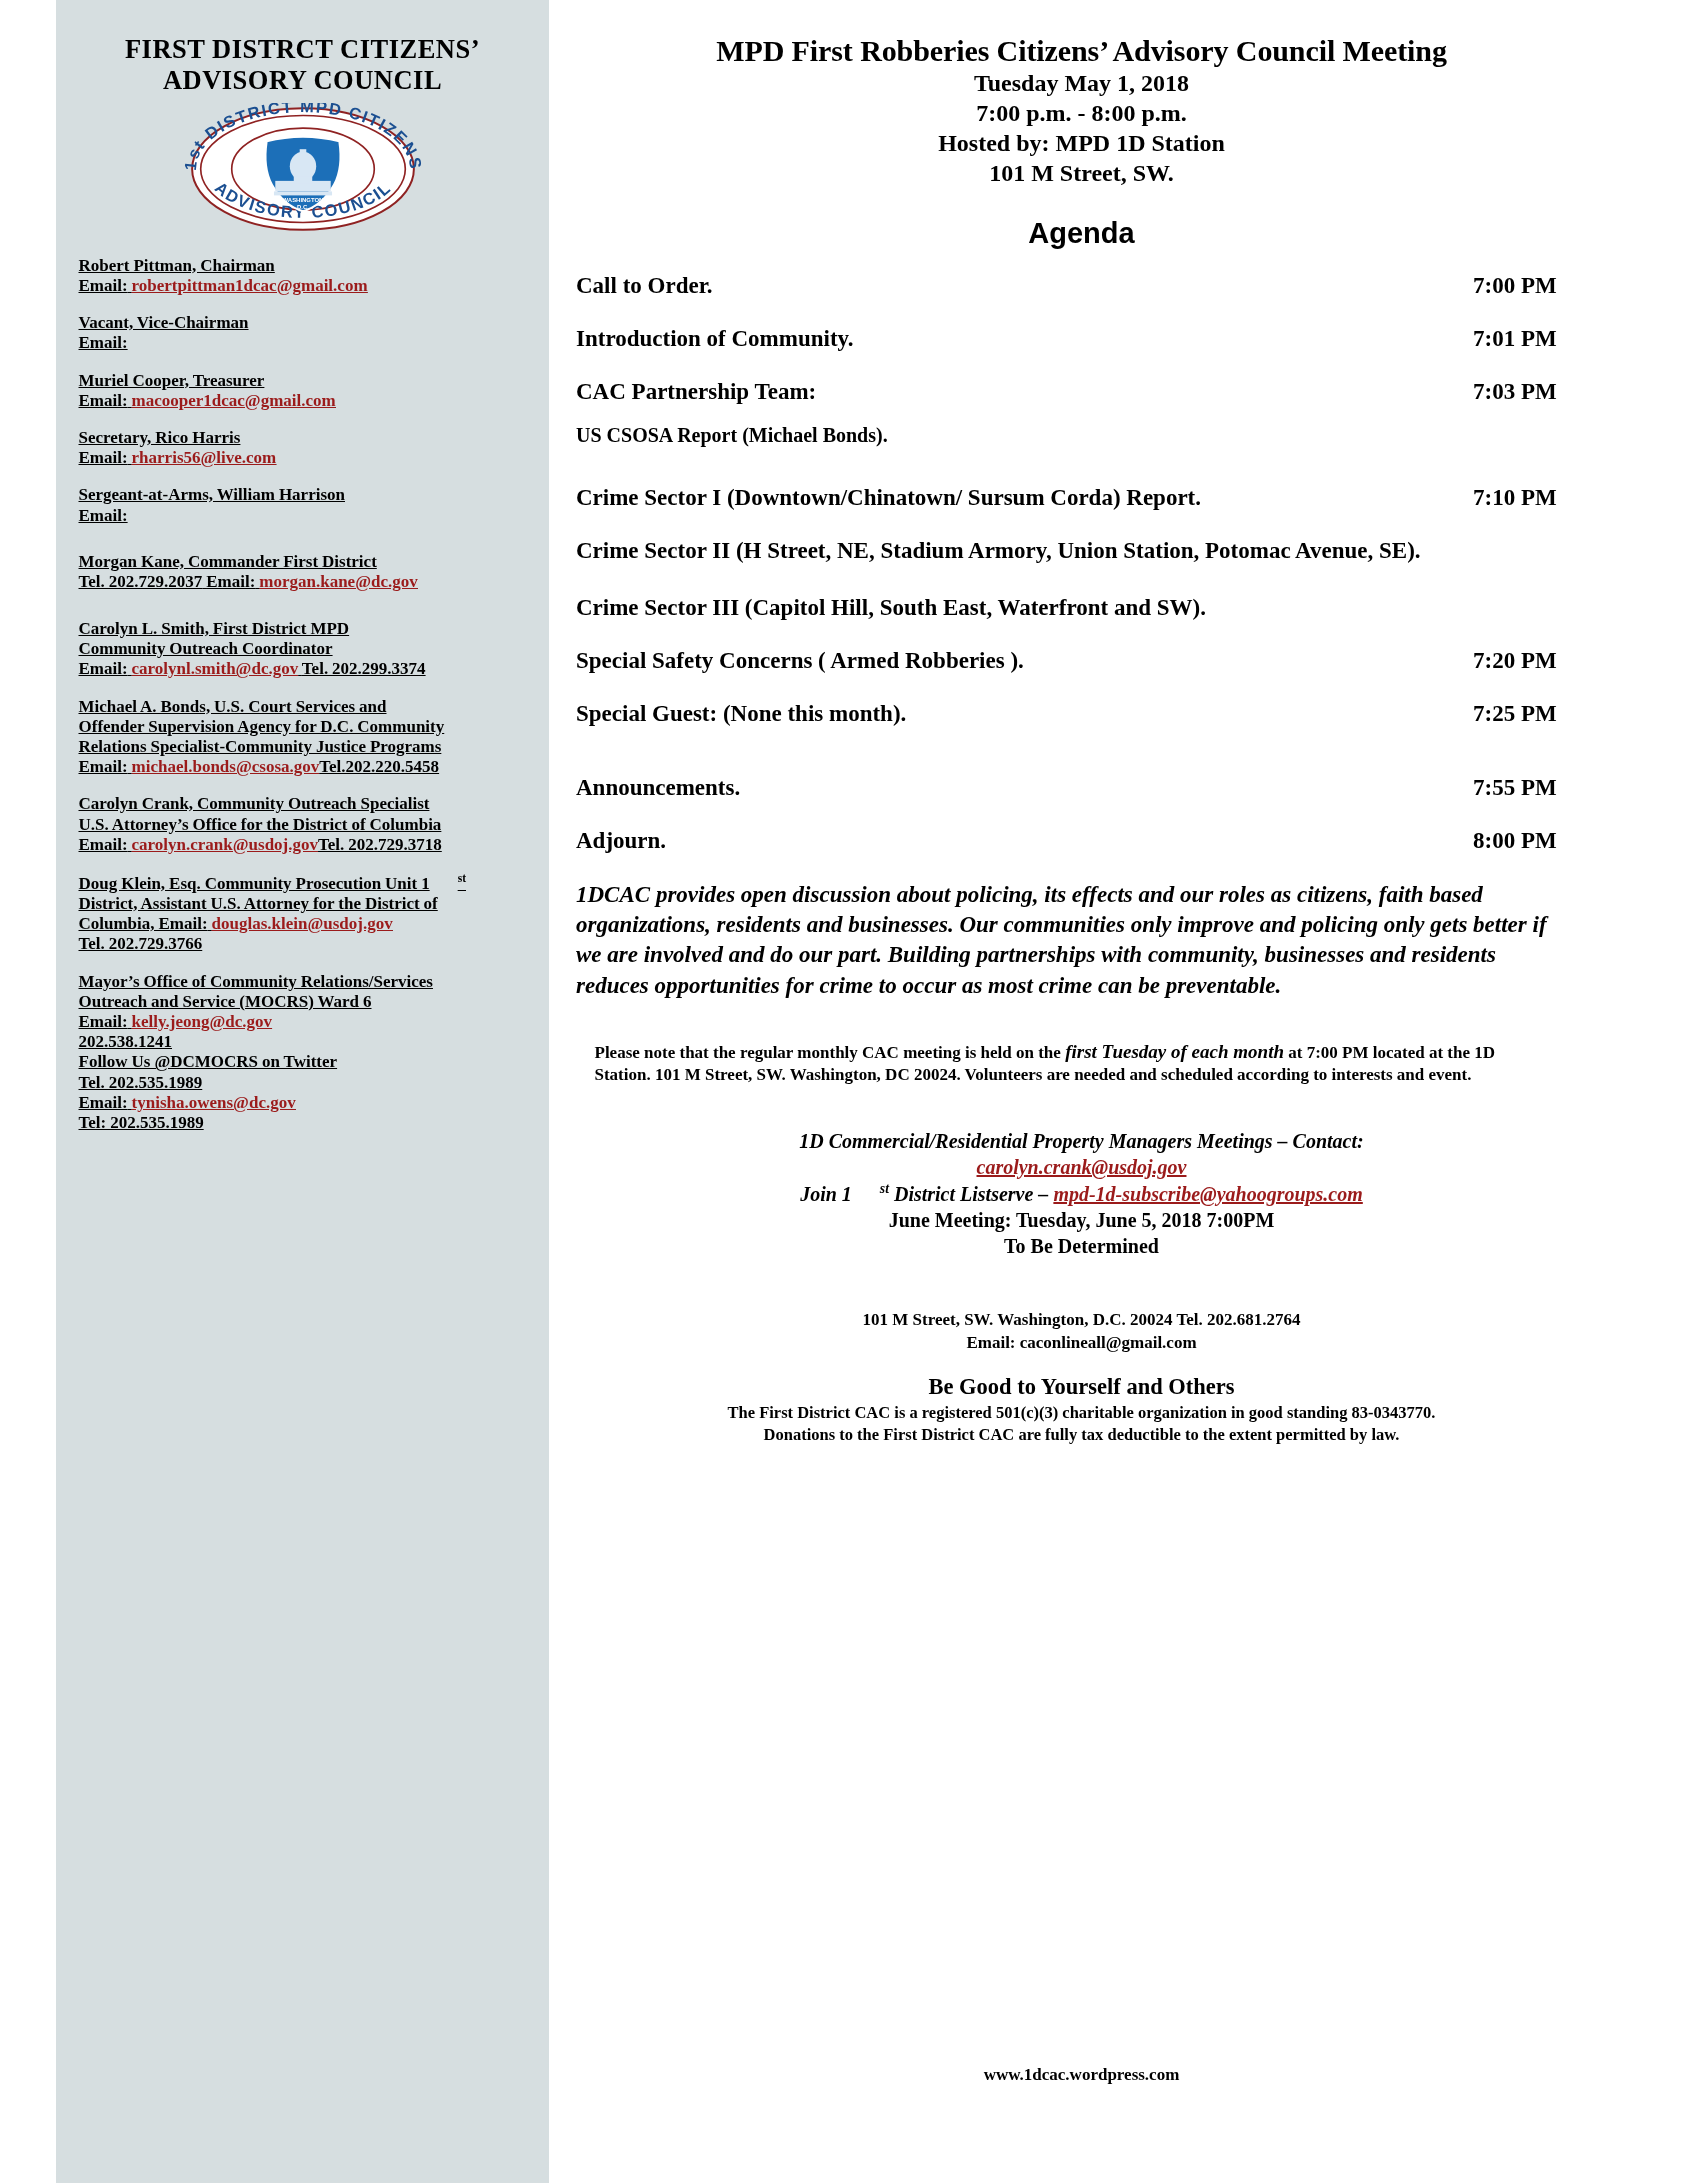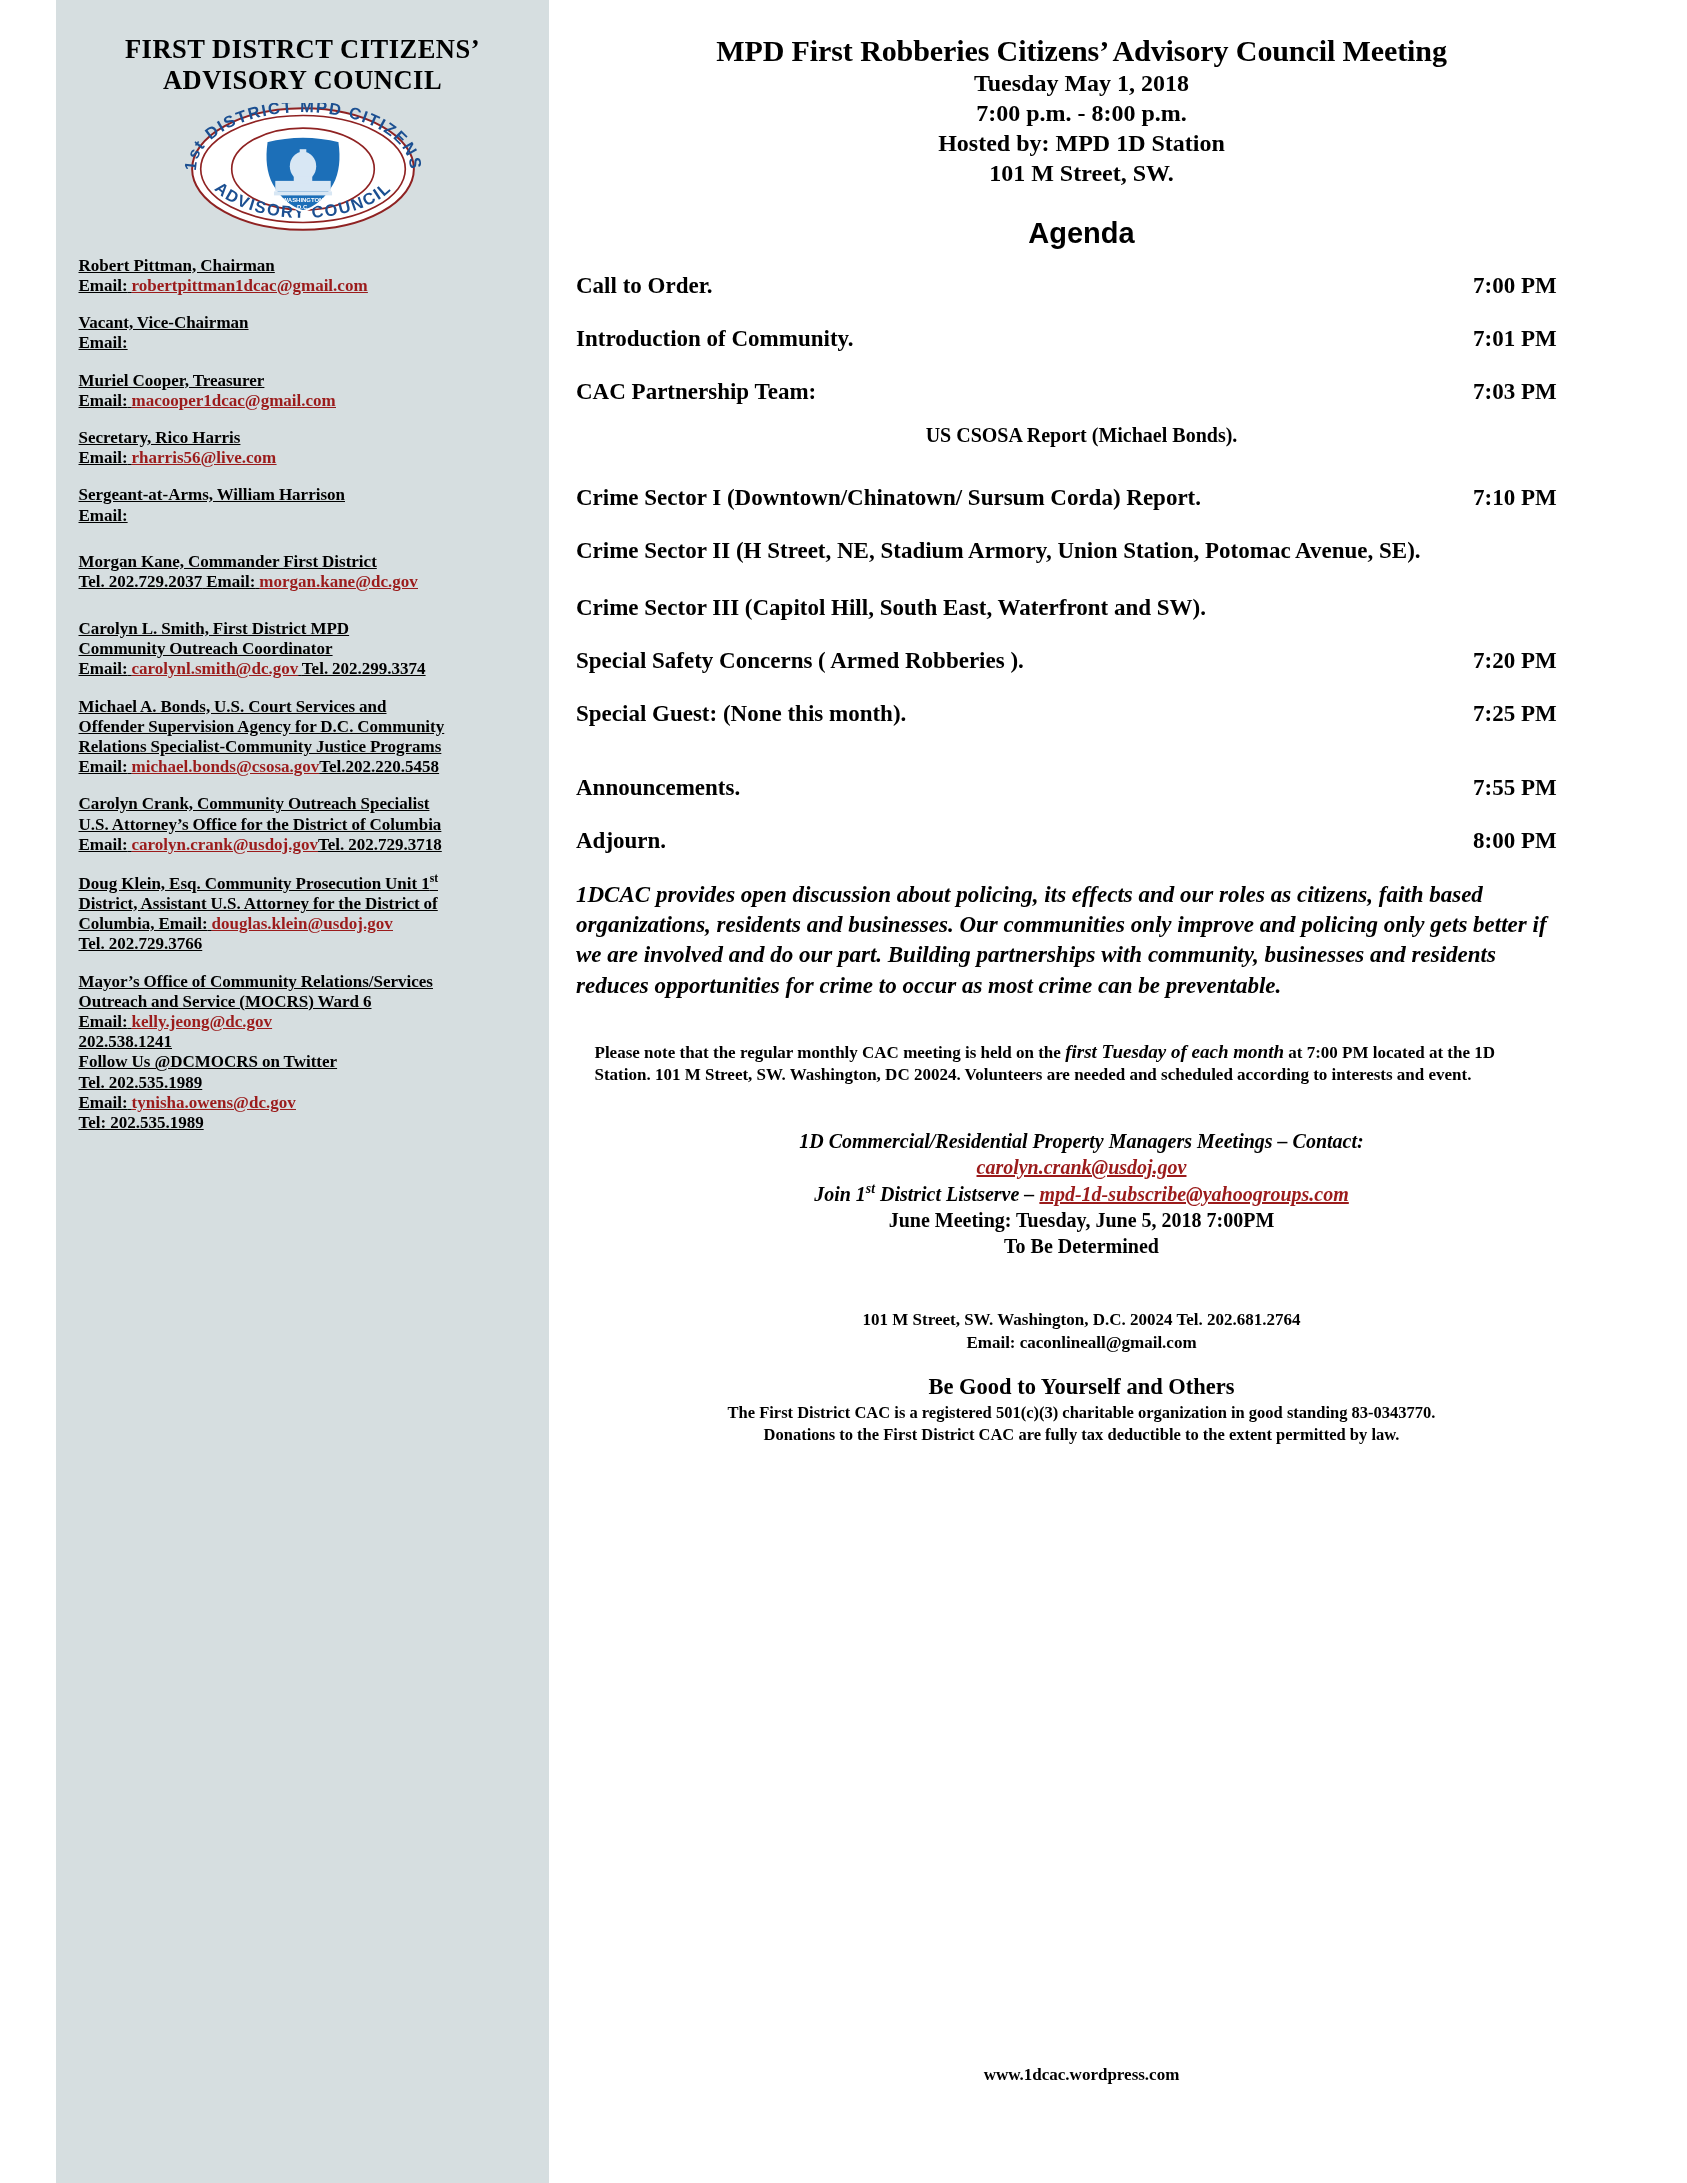--- a/index.html
+++ b/index.html
@@ -66,21 +66,21 @@
     word-spacing: -0.3px;
     text-decoration: underline;
   }
   .contact-block .line { display:block; white-space: normal; }
   .mail {
     color: #9b1b1b;
     text-decoration: underline;
     text-decoration-color: #9b1b1b;
   }
   .ul-plain { text-decoration: underline; }
-  .sup { font-size: 0.68em; vertical-align: super; }
+  .sup { font-size: 0.68em; vertical-align: super; margin-left: 28px; }
   .gap-sm { height: 9.3px; }
 
   
   #main {
     position: absolute;
     left: 556px;
     top: 0;
     width: 1072px;
     height: 2183px;
     box-sizing: border-box;
@@ -130,21 +130,21 @@
   .agenda-row .time {
     flex: 0 0 auto;
     white-space: nowrap;
     min-width: 114px;
     text-align: left;
   }
   .agenda-row.tall { margin-bottom: 29px; }
   .agenda-row.extra { margin-bottom: 46px; }
 
   .subitems {
-    text-align: center;
+    text-align: left;
     font-size: 20px;
     font-weight: bold;
     line-height: 1.3;
     margin: -9.3px 0 36px 0;
   }
   .subitems .line { display:block; }
 
   .mission {
     font-size: 23px;
     font-weight: bold;

